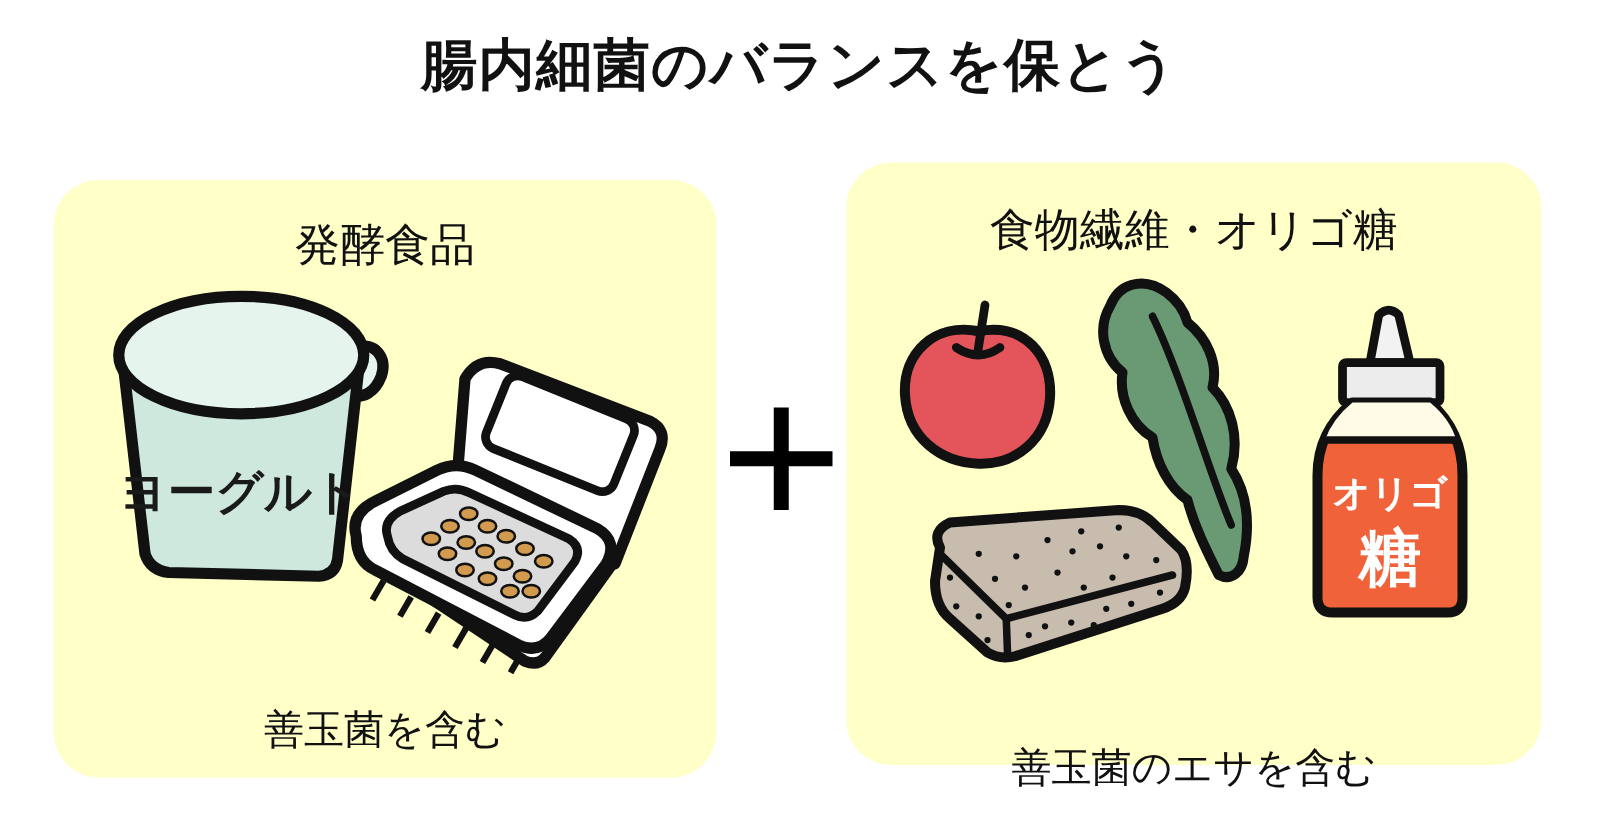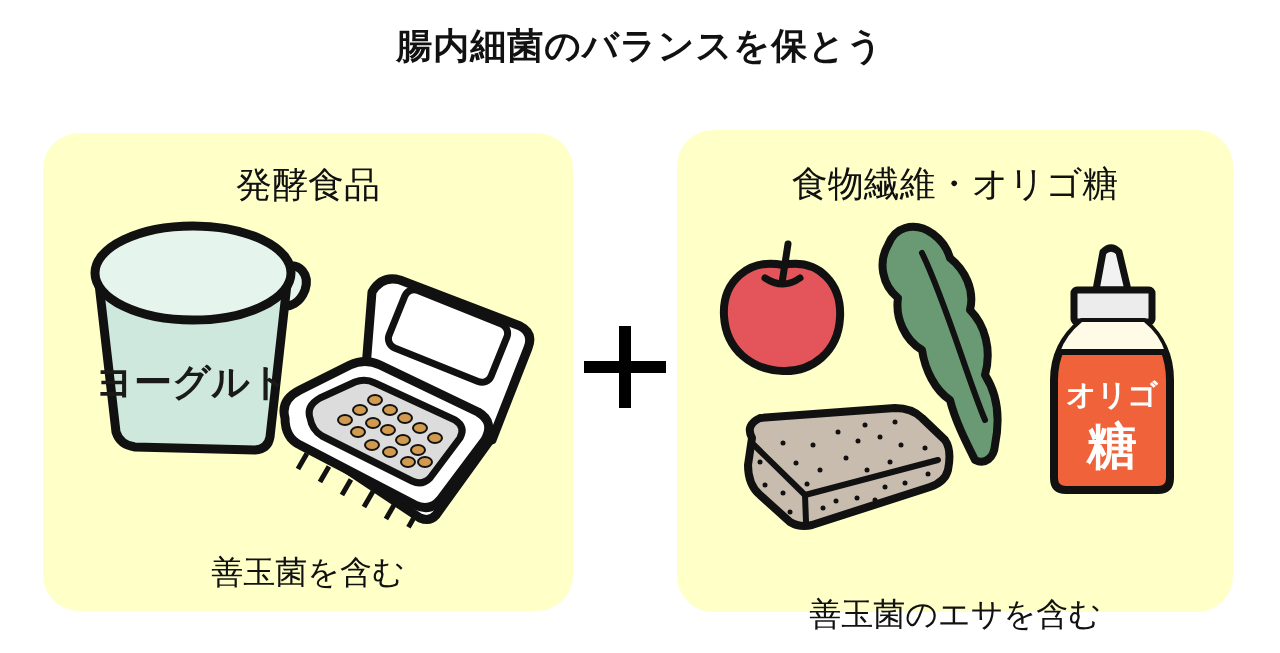--- a/index.html
+++ b/index.html
@@ -2,26 +2,26 @@
 <html><head>
 <meta charset="utf-8">
 <style>
   html, body { margin: 0; padding: 0; }
   body {
     width: 1280px; height: 653px; background: #ffffff; position: relative; overflow: hidden;
     font-family: "DejaVu Sans", "Liberation Sans", sans-serif; color: #111;
   }
   .title {
     position: absolute; left: 0; top: 22px; width: 1280px; text-align: center;
-    font-size: 36px; font-weight: bold; letter-spacing: 1px; color: #111;
+    font-size: 45px; font-weight: bold; letter-spacing: 1px; color: #111;
   }
   .panel {
     position: absolute; background: #ffffc8; border-radius: 36px;
   }
-  .panel.left { left: 43px; top: 133px; width: 530px; height: 478px; }
+  .panel.left { left: 43px; top: 144px; width: 530px; height: 478px; }
   .panel.right { left: 677px; top: 130px; width: 556px; height: 482px; }
   .panel-heading {
     position: absolute; left: 0; width: 100%; text-align: center;
     font-size: 36px; color: #111;
   }
   .panel.left .panel-heading { top: 28px; }
   .panel.right .panel-heading { top: 30px; font-family: Liberation Serif, serif; }
   .panel-caption {
     position: absolute; left: 0; width: 100%; text-align: center;
     font-size: 32px; color: #111;

